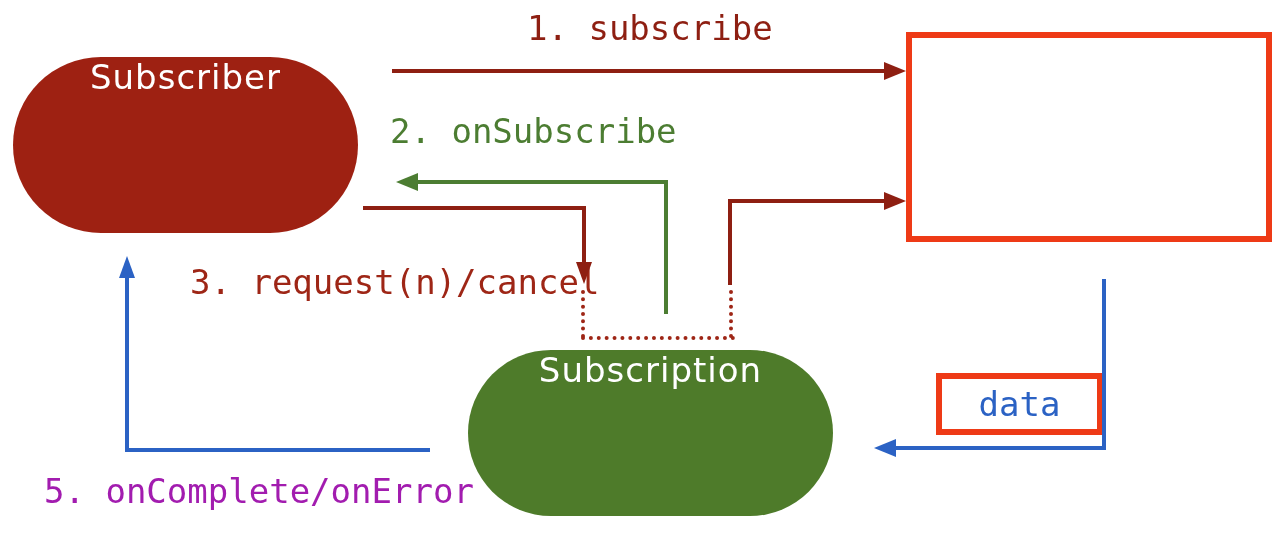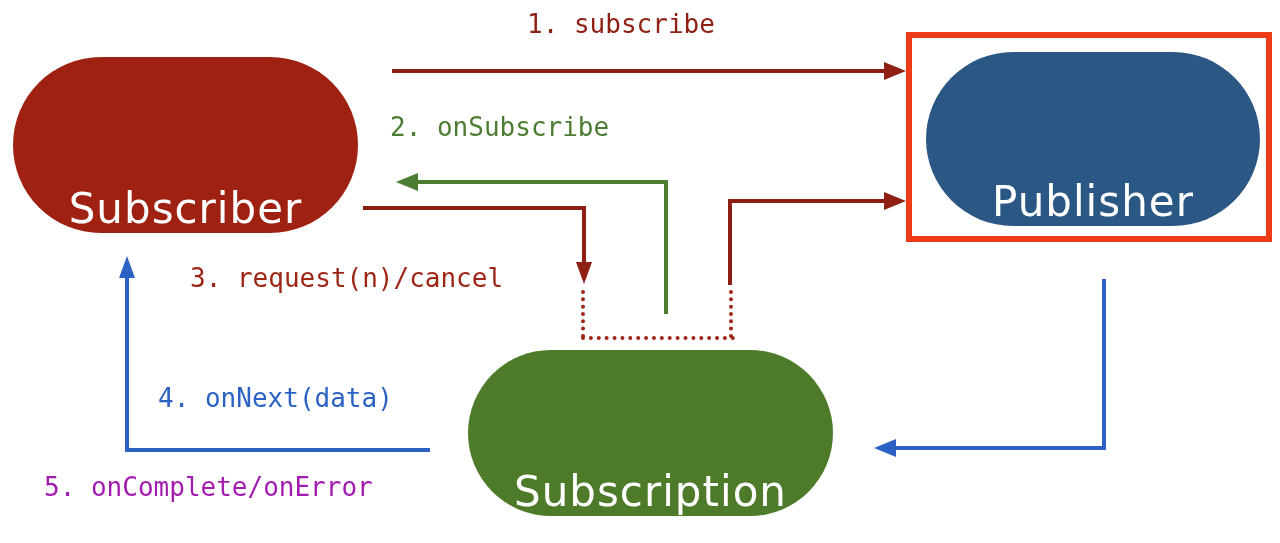--- a/index.html
+++ b/index.html
@@ -6,42 +6,42 @@
   .canvas{
     position:relative;
     width:1280px;height:543px;
     background:#ffffff;
     overflow:hidden;
     font-family:"DejaVu Sans", sans-serif;
   }
   .node{
     position:absolute;
     border-radius:999px;
-    display:flex;align-items:flex-end;justify-content:center;
+    display:flex;align-items:flex-start;justify-content:center;
     color:#ffffff;
-    font-size:42px;
+    font-size:34px;
     letter-spacing:1px;
   }
   #subscriber{left:13px;top:57px;width:345px;height:176px;background:#9E2112;}
   #publisher {left:926px;top:52px;width:334px;height:174px;background:#2A5784;}
   #subscription{left:468px;top:350px;width:365px;height:166px;background:#4E7B2A;}
   .hl-box{
     position:absolute;
     border:6px solid #EE3A16;
     box-sizing:border-box;
     background:transparent;
   }
   #publisher-hl{left:906px;top:32px;width:366px;height:210px;}
   #data-box{left:936px;top:373px;width:167px;height:62px;
     display:flex;align-items:center;justify-content:center;}
   #data-box .code{position:static;}
   .code{
     position:absolute;
     font-family:"DejaVu Sans Mono", monospace;
-    font-size:26px;
+    font-size:34px;
     white-space:pre;
     line-height:1;
   }
   .line{position:absolute;}
   .maroon{background:#8E1F12;}
   .green{background:#4C7D32;}
   .blue{background:#2B62C4;}
   .head{position:absolute;width:0;height:0;}
   .head.right{border-top:9px solid transparent;border-bottom:9px solid transparent;border-left:22px solid #8E1F12;}
   .head.left.green-h{border-top:9px solid transparent;border-bottom:9px solid transparent;border-right:22px solid #4C7D32;}
@@ -54,32 +54,31 @@
 </head>
 <body>
 
 <div class="canvas">
 
   <div class="hl-box" id="publisher-hl"></div>
 
   <div class="node" id="subscriber">
     <span>Subscriber</span>
   </div>
-  <div class="node" id="publisher">
-    <span>Publisher</span>
-  </div>
   <div class="node" id="subscription">
     <span>Subscription</span>
   </div>
 
+  <div class="hl-box" id="data-box">
+    <span class="code" style="color:#2B62C4;">data</span>
+  </div>
 
   <div class="code" style="left:527px;top:11px;color:#8E1F12;">1. subscribe</div>
   <div class="code" style="left:390px;top:114px;color:#4C7D32;text-align:right;">2. onSubscribe</div>
   <div class="code" style="left:190px;top:265px;color:#9E2616;">3. request(n)/cancel</div>
-  <div class="code" style="left:158px;top:385px;color:#2B62C4;">4. onNext(data)</div>
   <div class="code" style="left:44px;top:474px;color:#a21caf;">5. onComplete/onError</div>
 
   <div class="line maroon" style="left:392px;top:69px;width:494px;height:4px;"></div>
   <div class="head right" style="left:884px;top:62px;"></div>
 
   <div class="line green" style="left:664px;top:180px;width:4px;height:134px;"></div>
   <div class="line green" style="left:416px;top:180px;width:252px;height:4px;"></div>
   <div class="head left green-h" style="left:396px;top:173px;"></div>
 
   <div class="line maroon" style="left:363px;top:206px;width:223px;height:4px;"></div>

